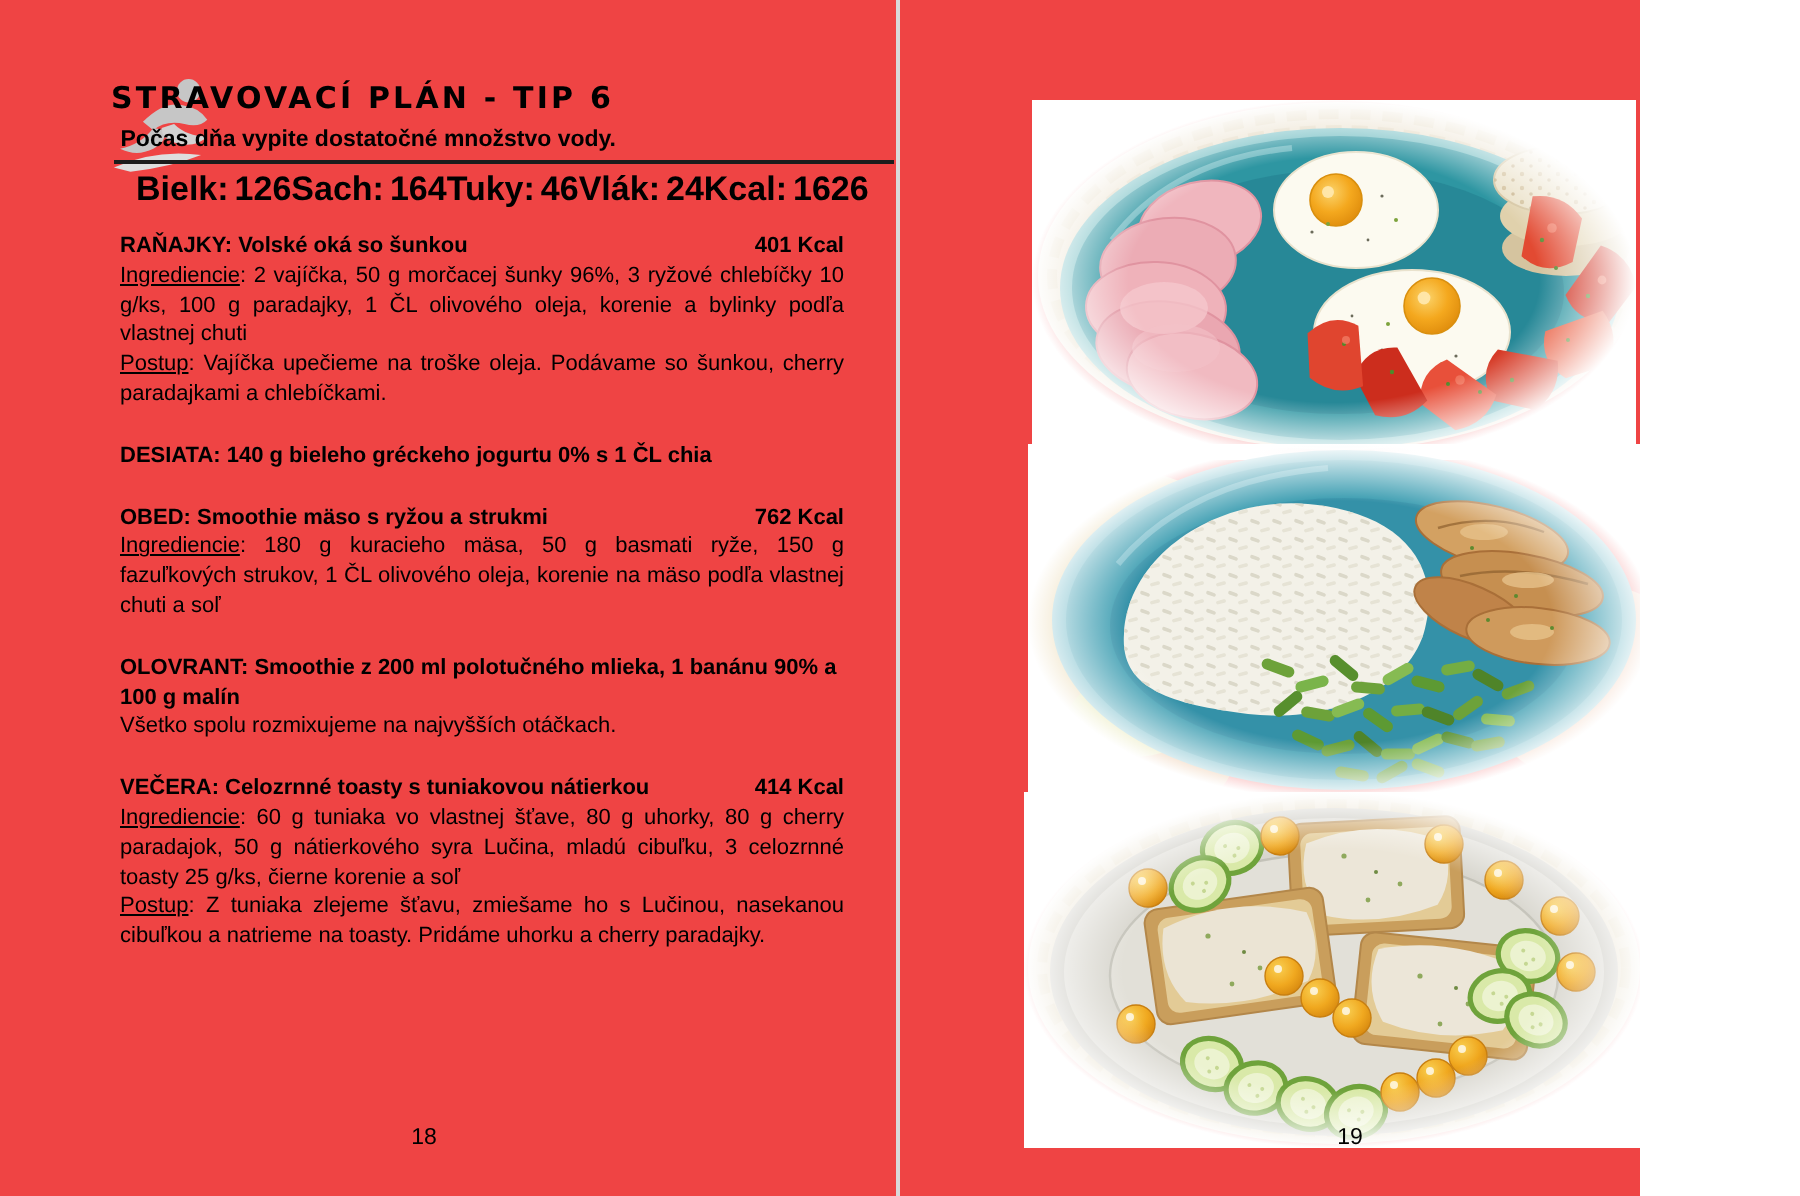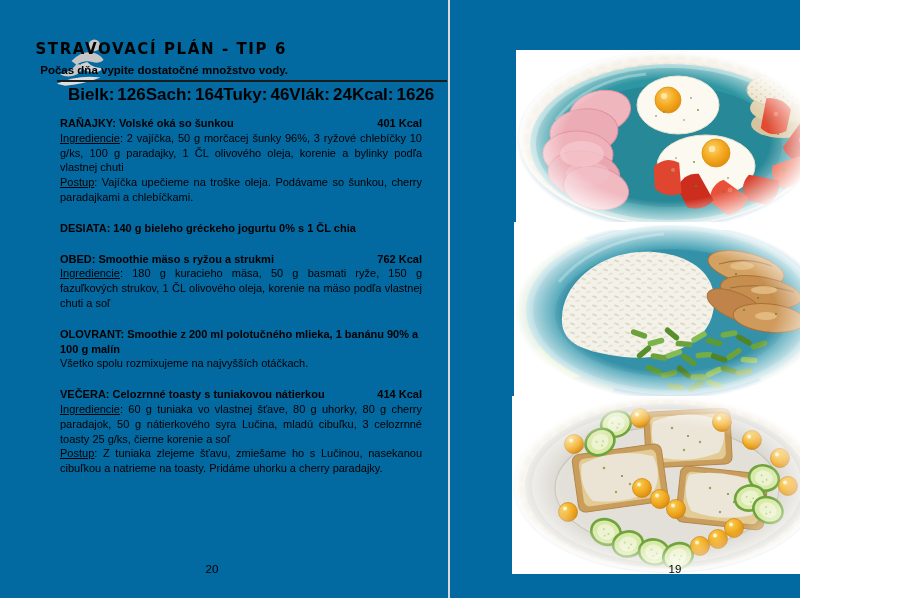--- a/index.html
+++ b/index.html
@@ -1,17 +1,17 @@
 <!DOCTYPE html>
 <html><head>
 <meta charset="utf-8">
 <style>
   html,body{margin:0;padding:0;background:#ffffff;}
-  .canvas{position:relative;width:800px;height:598px;background:#0369a1;
-          font-family:"Liberation Sans",sans-serif;color:#000;overflow:hidden;}
+  .canvas{position:relative;width:800px;height:598px;background:#ef4444;
+          font-family:"Liberation Sans",sans-serif;color:#000;overflow:hidden;padding-left:20px;}
   .divider{position:absolute;left:448px;top:0;width:2px;height:598px;background:#d9d9d9;}
 
   
   .logo{position:absolute;left:52px;top:36px;width:68px;height:54px;}
   .doc-title{position:absolute;right:513px;top:40px;font-size:15px;font-weight:700;
              letter-spacing:1.6px;white-space:nowrap;font-family:"DejaVu Sans",sans-serif;}
   .doc-subtitle{position:absolute;right:512px;top:64px;font-size:11.5px;font-weight:700;white-space:nowrap;margin-left:24px;}
   .head-rule{position:absolute;left:57px;top:80px;width:390px;height:2px;background:#1c1c1c;}
   .macros{position:absolute;left:68px;top:85px;width:324px;display:flex;
           justify-content:space-between;font-size:17px;font-weight:700;}
@@ -97,21 +97,21 @@
         <div class="meal-head">
           <span>VEČERA: Celozrnné toasty s tuniakovou nátierkou</span>
           <span class="kcal">414 Kcal</span>
         </div>
         <p><span class="u">Ingrediencie</span><span>: 60 g tuniaka vo vlastnej šťave, 80 g uhorky, 80 g cherry paradajok, 50 g nátierkového syra Lučina, mladú cibuľku, 3 celozrnné toasty 25 g/ks, čierne korenie a soľ</span></p>
         <p><span class="u">Postup</span><span>: Z tuniaka zlejeme šťavu, zmiešame ho s Lučinou, nasekanou cibuľkou a natrieme na toasty. Pridáme uhorku a cherry paradajky.</span></p>
       </div>
 
     </div>
 
-    <div class="page-num pn-left">20</div>
+    <div class="page-num pn-left">18</div>
   </div>
 
   <div class="divider"></div>
 
   <div>
 
     <div class="photo photo1">
       <svg viewBox="0 0 302 180" aria-hidden="true">
         <defs>
           <radialGradient id="yolkG" cx="40%" cy="35%" r="70%">

